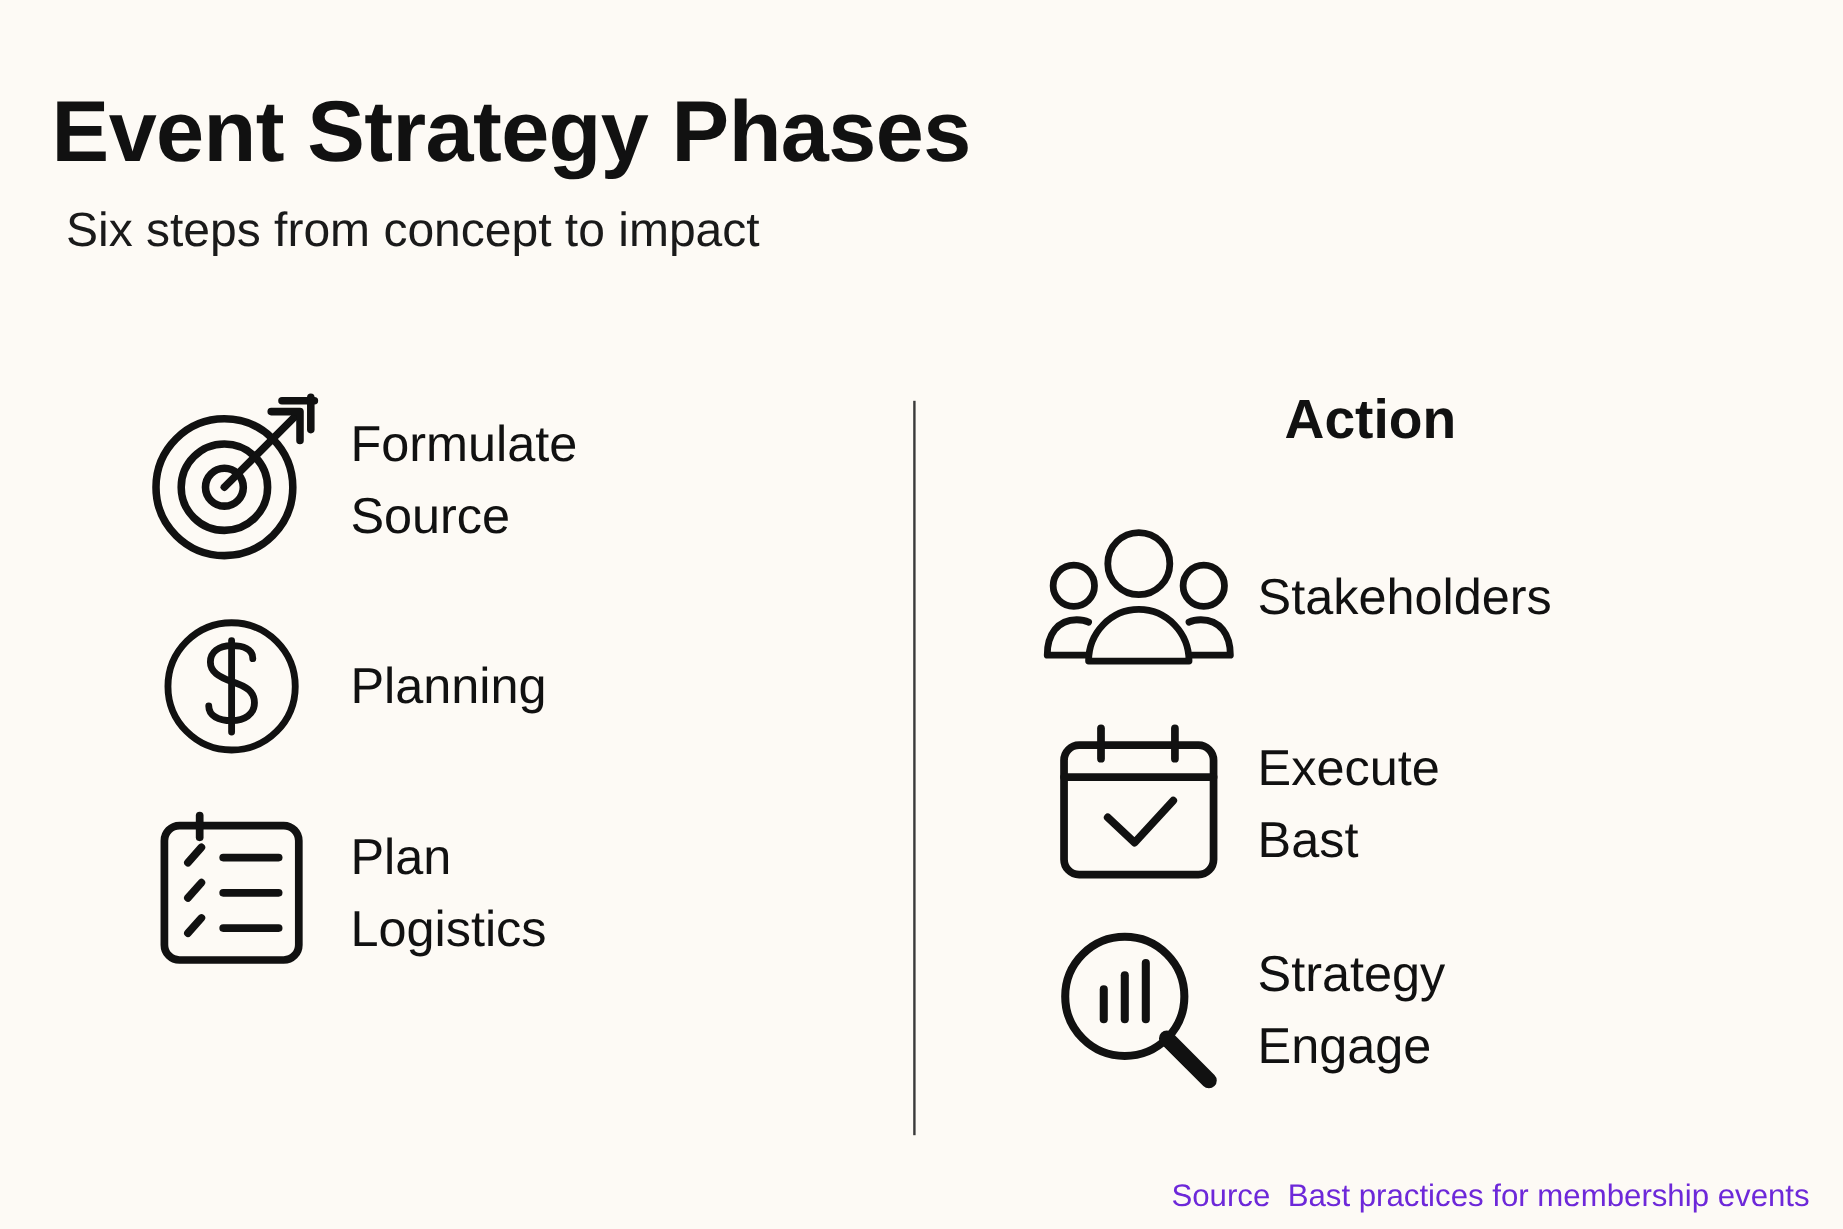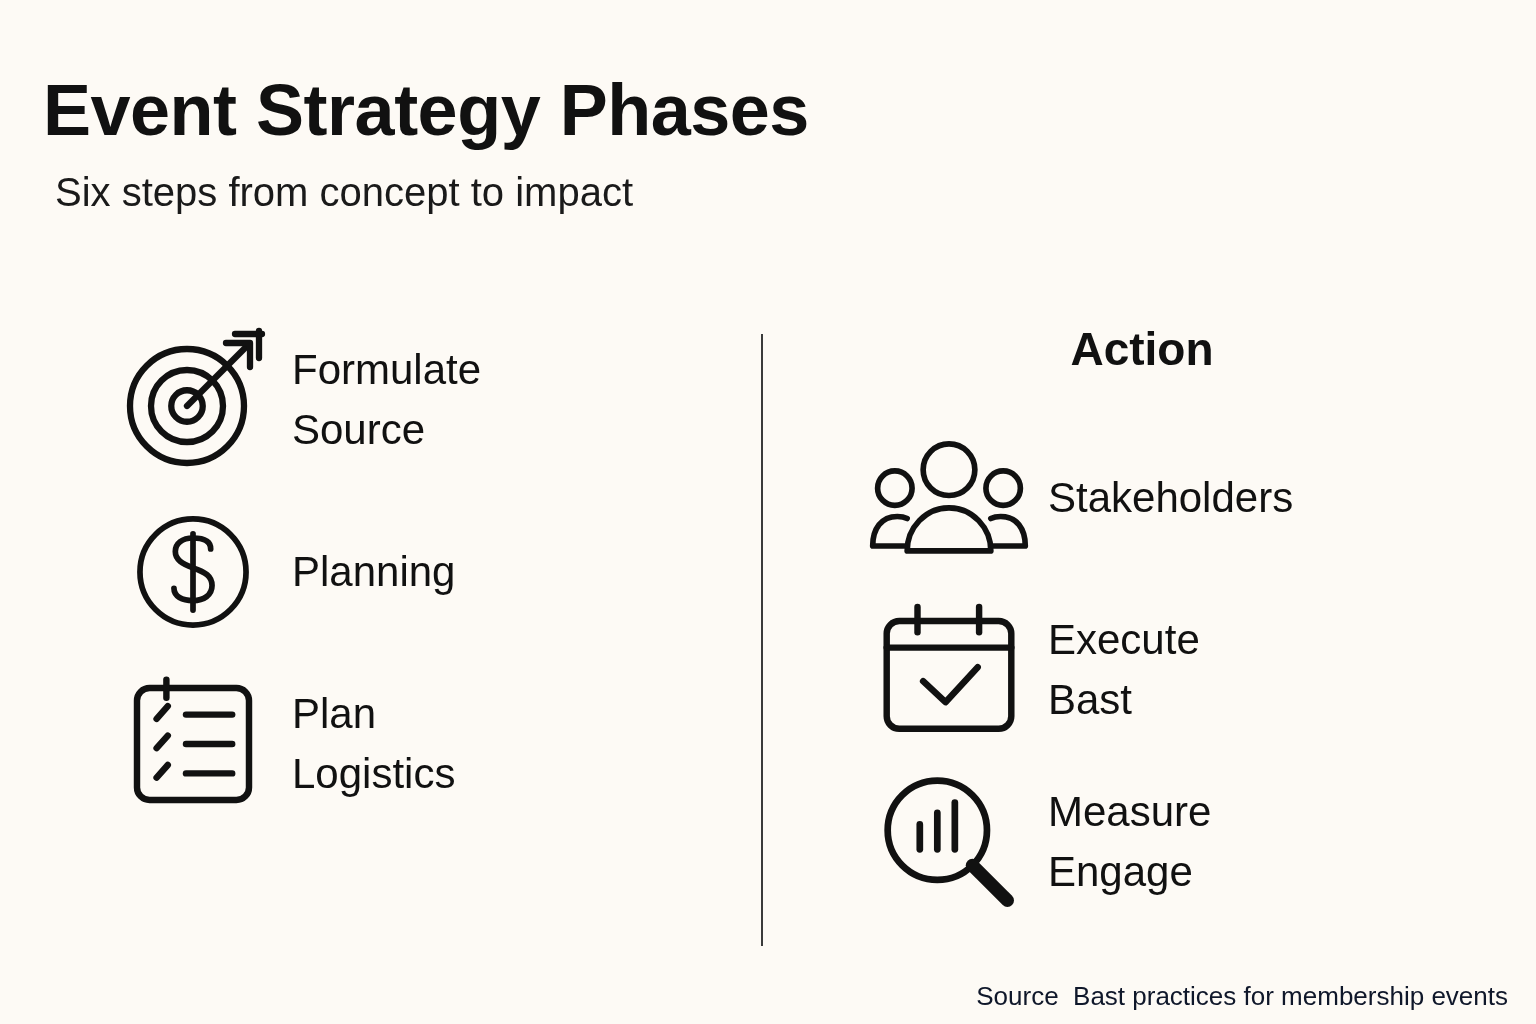--- a/index.html
+++ b/index.html
@@ -107,21 +107,21 @@
     padding-left: 14px;
   }
   .item-label .l2 { display: block; }
 
   
   .source {
     position: absolute;
     right: 28px;
     bottom: 12px;
     font-size: 26px;
-    color: #0f172a;
+    color: #6d28d9;
     white-space: pre;
     margin-left: 28px;
   }
 </style>
 </head>
 <body>
 
 <div class="slide">
 
   <div class="header">
@@ -225,21 +225,21 @@
         <div class="icon-box">
           <svg width="146" height="146" viewBox="0 0 100 100" fill="none" stroke="#111111" stroke-width="4.6" stroke-linecap="round" stroke-linejoin="round">
             <circle cx="42" cy="42" r="34"></circle>
             <path d="M66 66 L90 90" stroke-width="9"></path>
             <path d="M30 55 L30 38"></path>
             <path d="M42 55 L42 30"></path>
             <path d="M54 55 L54 23"></path>
           </svg>
         </div>
         <div class="item-label">
-          <span class="l1">Measure</span>
+          <span class="l1">Strategy</span>
           <span class="l2">Engage</span>
         </div>
       </div>
     </div>
 
   </div>
 
   <div class="source">Source  Bast practices for membership events</div>
 
 </div>

